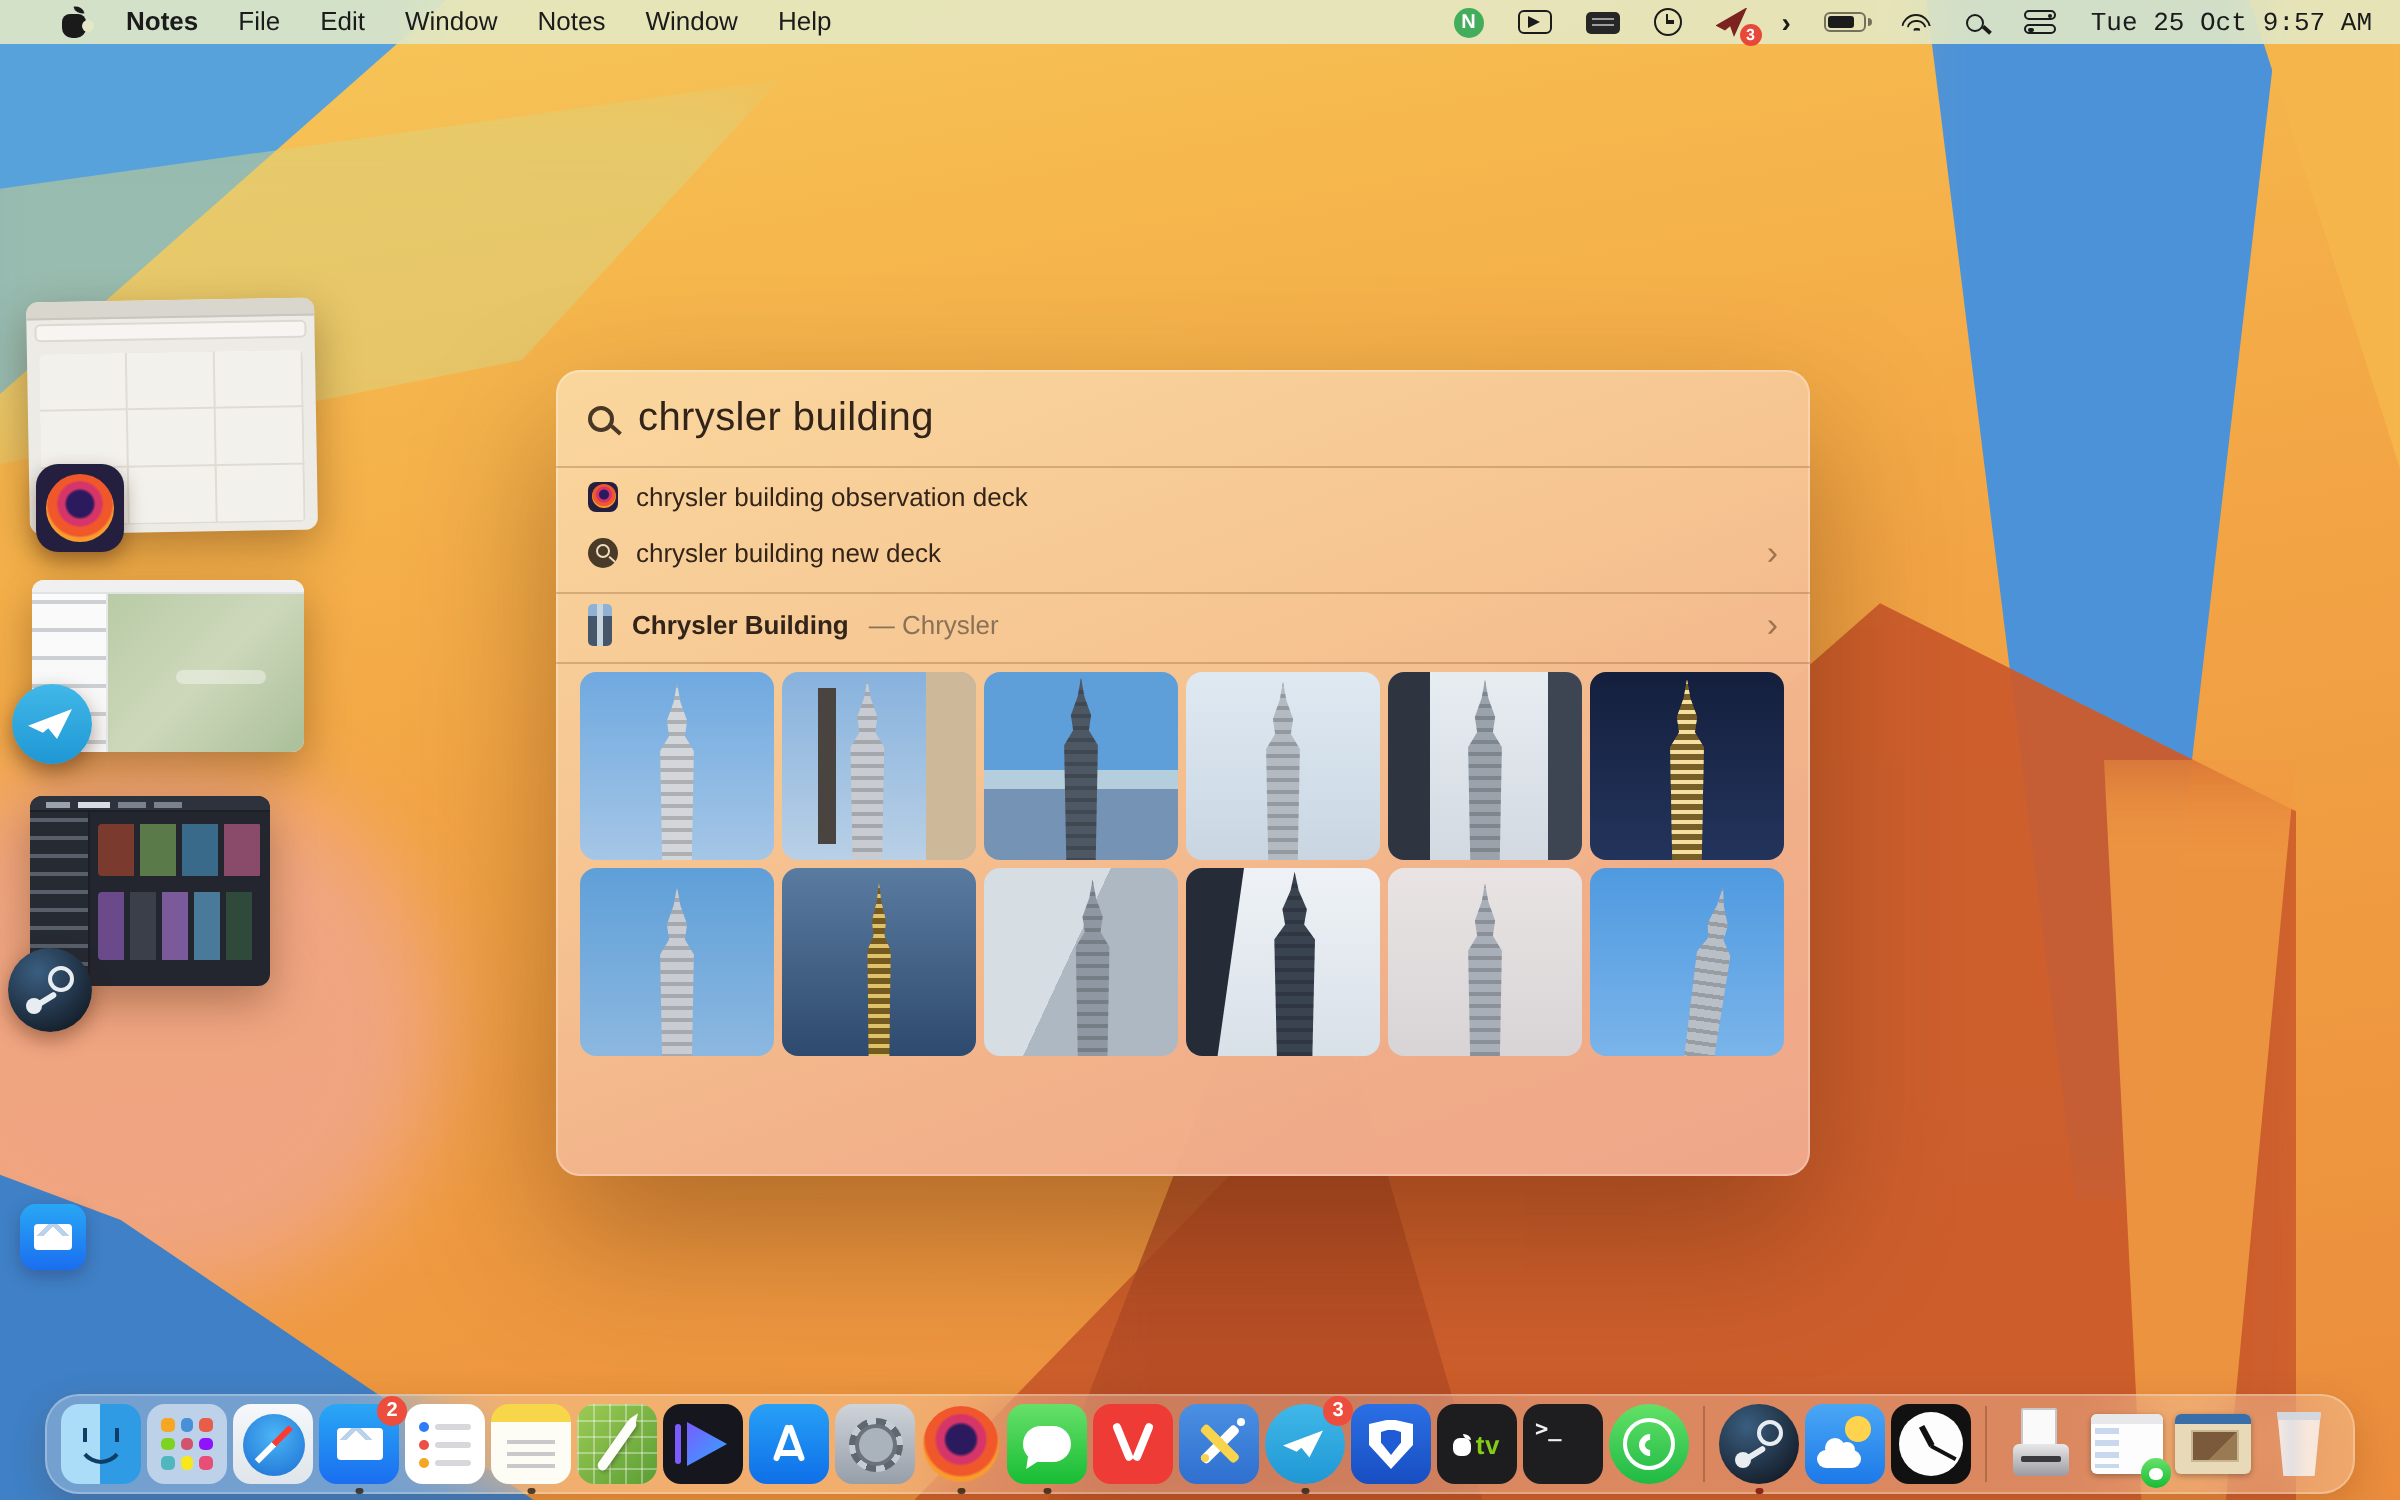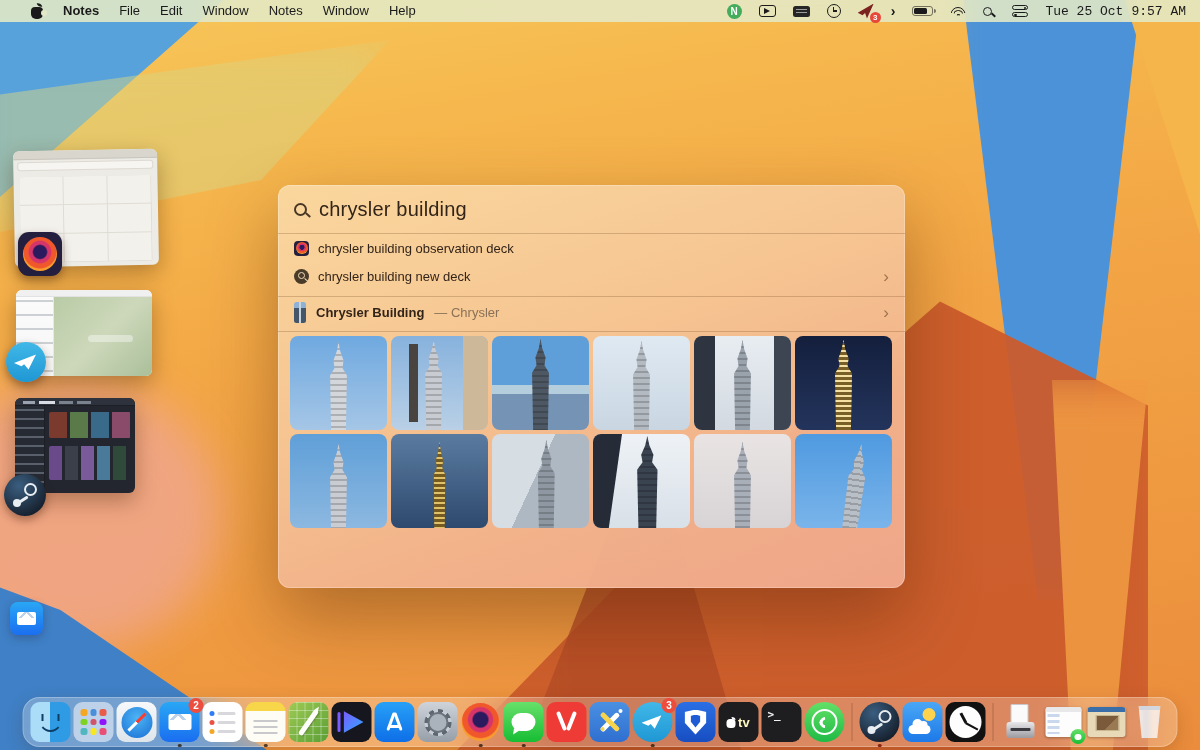--- a/index.html
+++ b/index.html
@@ -193,21 +193,21 @@
   .dk-vivaldi .v2 { transform:rotate(22deg); right:13px; top:9px; }
   .dk-tools { background:linear-gradient(180deg,#4a90e2,#2f6fd0); }
   .dk-tools .t1b { position:absolute; width:4.5px; height:24px; background:#fff; border-radius:2px; transform:rotate(45deg); left:18px; top:8px; }
   .dk-tools .t2b { position:absolute; width:4.5px; height:24px; background:#f8d44c; border-radius:2px; transform:rotate(-45deg); left:18px; top:8px; }
   .dk-tools .st { position:absolute; right:7px; top:7px; width:4px; height:4px; background:#fff; border-radius:50%; box-shadow:-18px 18px 0 #f8d44c; }
   .dk-telegram { border-radius:50%; background:linear-gradient(180deg,#41b8e8,#1f97d4); }
   .dk-telegram .tg-plane { width:20px; height:16px; margin-left:-2px; }
   .dk-bitwarden { background:linear-gradient(180deg,#2b6fe4,#174ec2); }
   .dk-bitwarden .shield { width:22px; height:25px; background:#fff; clip-path:polygon(50% 0,100% 10%,100% 52%,50% 100%,0 52%,0 10%); display:flex; align-items:flex-start; justify-content:center; }
   .dk-bitwarden .shield::after { content:""; margin-top:5px; width:10px; height:13px; background:#1f5bd4; clip-path:polygon(50% 0,100% 12%,100% 52%,50% 100%,0 52%,0 12%); }
-  .dk-atv { background:#1d1d1f; color:#fef9c3; gap:1px;text-align:center; }
+  .dk-atv { background:#1d1d1f; color:#84cc16; gap:1px;text-align:center; }
   .dk-atv .apl { width:10px; height:11px; position:relative; }
   .dk-atv .apl::before { content:""; position:absolute; left:0; bottom:0; width:9px; height:8.5px; background:#fff; border-radius:3.5px; }
   .dk-atv .apl::after { content:""; position:absolute; left:4.5px; top:0; width:4px; height:3px; background:#fff; border-radius:0 100% 0 100%; }
   .dk-atv .tvtxt { font-size:13px; font-weight:bold; letter-spacing:.3px; }
   .dk-terminal { background:#1e1e20; align-items:flex-start; justify-content:flex-start; }
   .dk-terminal .prompt { margin:6px 0 0 6px; color:#f2f2f2; font-family:"DejaVu Sans Mono",monospace; font-size:11px; font-weight:bold; }
   .dk-whatsapp { background:linear-gradient(180deg,#63e067,#1fba45); border-radius:50%; }
   .dk-whatsapp .ring { width:26px; height:26px; border:2.6px solid #fff; border-radius:50%; display:flex; align-items:center; justify-content:center; }
   .dk-whatsapp .ph { width:11px; height:11px; border:3px solid #fff; border-top-color:transparent; border-right-color:transparent; border-radius:50%; transform:rotate(45deg); }
   .dk-steam { border-radius:50%; background:radial-gradient(circle at 35% 28%, #3a5e80, #16202d 78%); }

